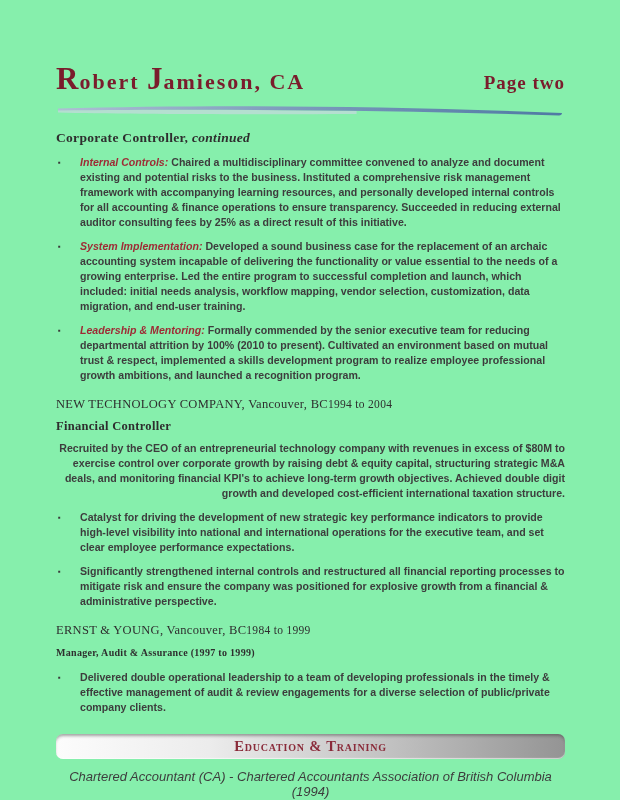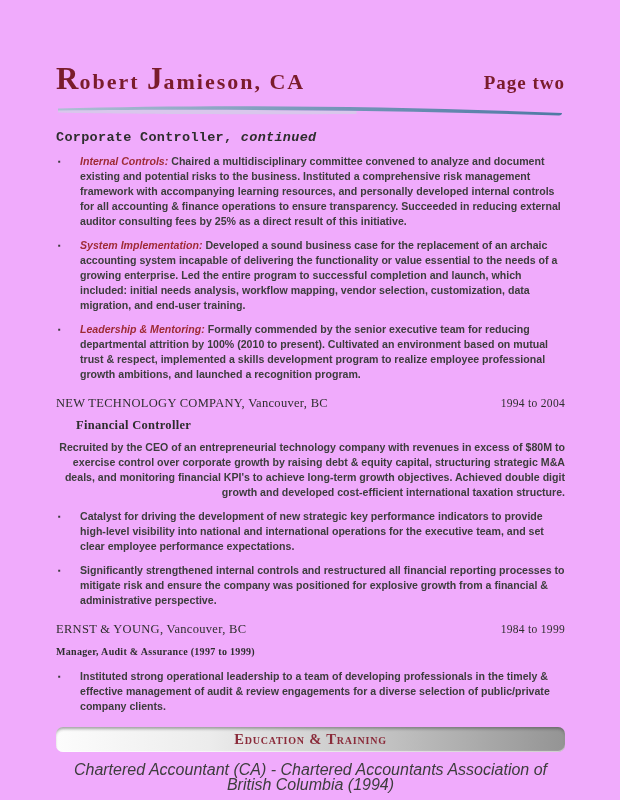--- a/index.html
+++ b/index.html
@@ -1,19 +1,19 @@
 <!DOCTYPE html>
 <html><head>
 <meta charset="utf-8">
 <style>
   html,body{margin:0;padding:0;background:#ffffff;}
   .page{
     position:relative;
     width:620px;height:800px;
-    background:#f0abfc;
+    background:#86efac;
     font-family:"Liberation Sans","DejaVu Sans",sans-serif;
     color:#3d3d3d;
     box-sizing:border-box;
     padding:44px 55px 0 56px;
     overflow:hidden;
   }
   
   .header-row{display:flex;justify-content:space-between;align-items:baseline;}
   .name{
     font-family:"Liberation Serif","DejaVu Serif",serif;
@@ -21,57 +21,57 @@
   }
   .name .cap{font-size:31px;letter-spacing:1px;}
   .page-label{
     font-family:"Liberation Serif","DejaVu Serif",serif;
     color:#7a1c2c;font-size:19px;font-weight:bold;letter-spacing:1px;margin-top:28px;
   }
   .swoosh{display:block;margin-top:5px;width:100%;height:16px;}
   
   .h-continued{
     margin-top:12px;
-    font-family:Liberation Mono, monospace;
+    font-family:Liberation Serif, serif;
     font-size:13.5px;color:#2e2e2e;font-weight:bold;letter-spacing:.3px;
   }
   .h-continued .cont{font-style:italic;}
   .company-row{
-    margin-top:14px;display:flex;justify-content:space-between;align-items:baseline;
+    margin-top:14px;display:flex;align-items:baseline;
     font-family:"Liberation Serif","DejaVu Serif",serif;font-size:12.5px;color:#2e2e2e;letter-spacing:.3px;
   }
   .company-row .dates{font-size:11.5px;}
   .role{
     margin-top:7px;font-family:"Liberation Serif","DejaVu Serif",serif;
-    font-size:12.5px;font-weight:bold;color:#2e2e2e;letter-spacing:.3px;margin-left:20px;
+    font-size:12.5px;font-weight:bold;color:#2e2e2e;letter-spacing:.3px;
   }
   .roles-block{margin-top:6px;font-family:"Liberation Serif","DejaVu Serif",serif;
     font-size:10px;font-weight:bold;color:#2e2e2e;letter-spacing:.3px;line-height:17px;}
   
   .para{margin-top:7px;font-size:10.6px;line-height:15px;text-align:right;}
   .bullet{display:flex;margin-top:9px;}
   .bullet .marker{flex:0 0 22px;font-size:8px;line-height:15px;color:#3a3a3a;padding-left:2px;}
   .bullet .btxt{flex:1;font-size:10.6px;line-height:15px;}
   .run-n{font-weight:bold;}
   .run-b{font-weight:bold;}
   .run-lead{font-weight:bold;font-style:italic;color:#9e2b35;}
   .run-i{font-style:italic;}
   
   .banner{
-    margin-top:13px;height:25px;border-radius:7px;
+    margin-top:19px;height:25px;border-radius:7px;
     background:linear-gradient(90deg,#fcfcfc 0%,#ececec 30%,#c2c2c2 65%,#949494 100%);
     box-shadow:inset 0 3px 3px -1px rgba(60,60,60,.45), inset 0 -1px 1px rgba(255,255,255,.6);
     display:flex;align-items:center;justify-content:center;
   }
   .banner-text{
     font-family:"Liberation Serif","DejaVu Serif",serif;
     font-variant:small-caps;font-weight:bold;font-size:14.5px;
     color:#8a2b3a;letter-spacing:.8px;
   }
-  .center-lines{text-align:center;font-size:16px;line-height:15px;}
+  .center-lines{text-align:center;font-size:13px;line-height:15px;}
   .edu-lines{margin-top:10px;}
 </style>
 </head>
 <body>
 
 <div class="page">
 
   <div class="header-row">
     <div class="name"><span class="cap">R</span><span>obert </span><span class="cap">J</span><span>amieson, CA</span></div>
     <div class="page-label">Page two</div>
@@ -122,21 +122,21 @@
 
   <div class="company-row">
     <span>ERNST &amp; YOUNG, Vancouver, BC</span>
     <span class="dates">1984 to 1999</span>
   </div>
   <div class="roles-block">
     <div>Manager, Audit &amp; Assurance (1997 to 1999)</div>
   </div>
   <div class="bullet">
     <span class="marker">▪</span>
-    <div class="btxt"><span class="run-b">Instituted strong operational leadership</span><span class="run-n"> to a team of developing professionals in the timely &amp; effective management of audit &amp; review engagements for a diverse selection of public/private company clients.</span></div>
+    <div class="btxt"><span class="run-b">Delivered double operational leadership</span><span class="run-n"> to a team of developing professionals in the timely &amp; effective management of audit &amp; review engagements for a diverse selection of public/private company clients.</span></div>
   </div>
 
   <div class="banner">
     <span class="banner-text">Education &amp; Training</span>
   </div>
   <div class="center-lines edu-lines">
     <div><span class="run-i">Chartered Accountant (CA) - Chartered Accountants Association of British Columbia (1994)</span></div>
   </div>
 
 </div>

